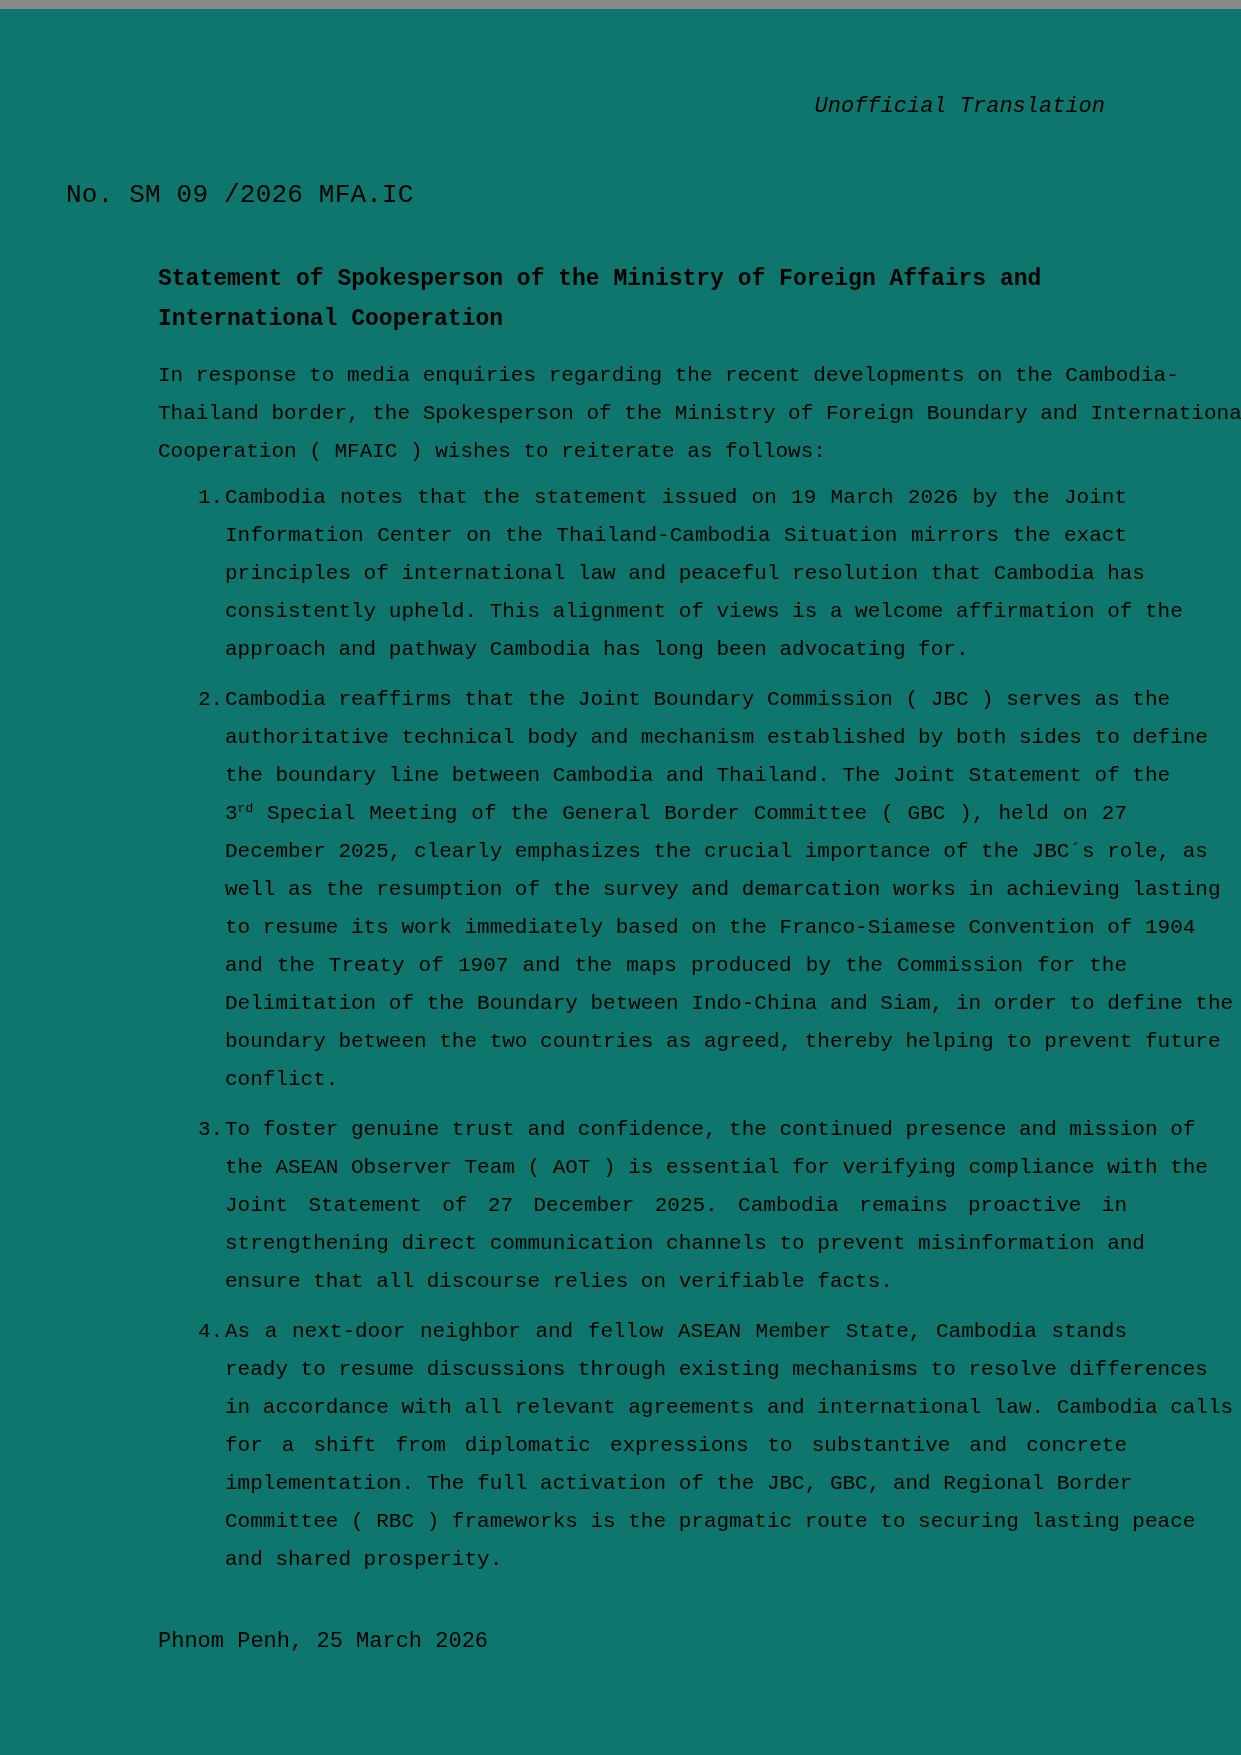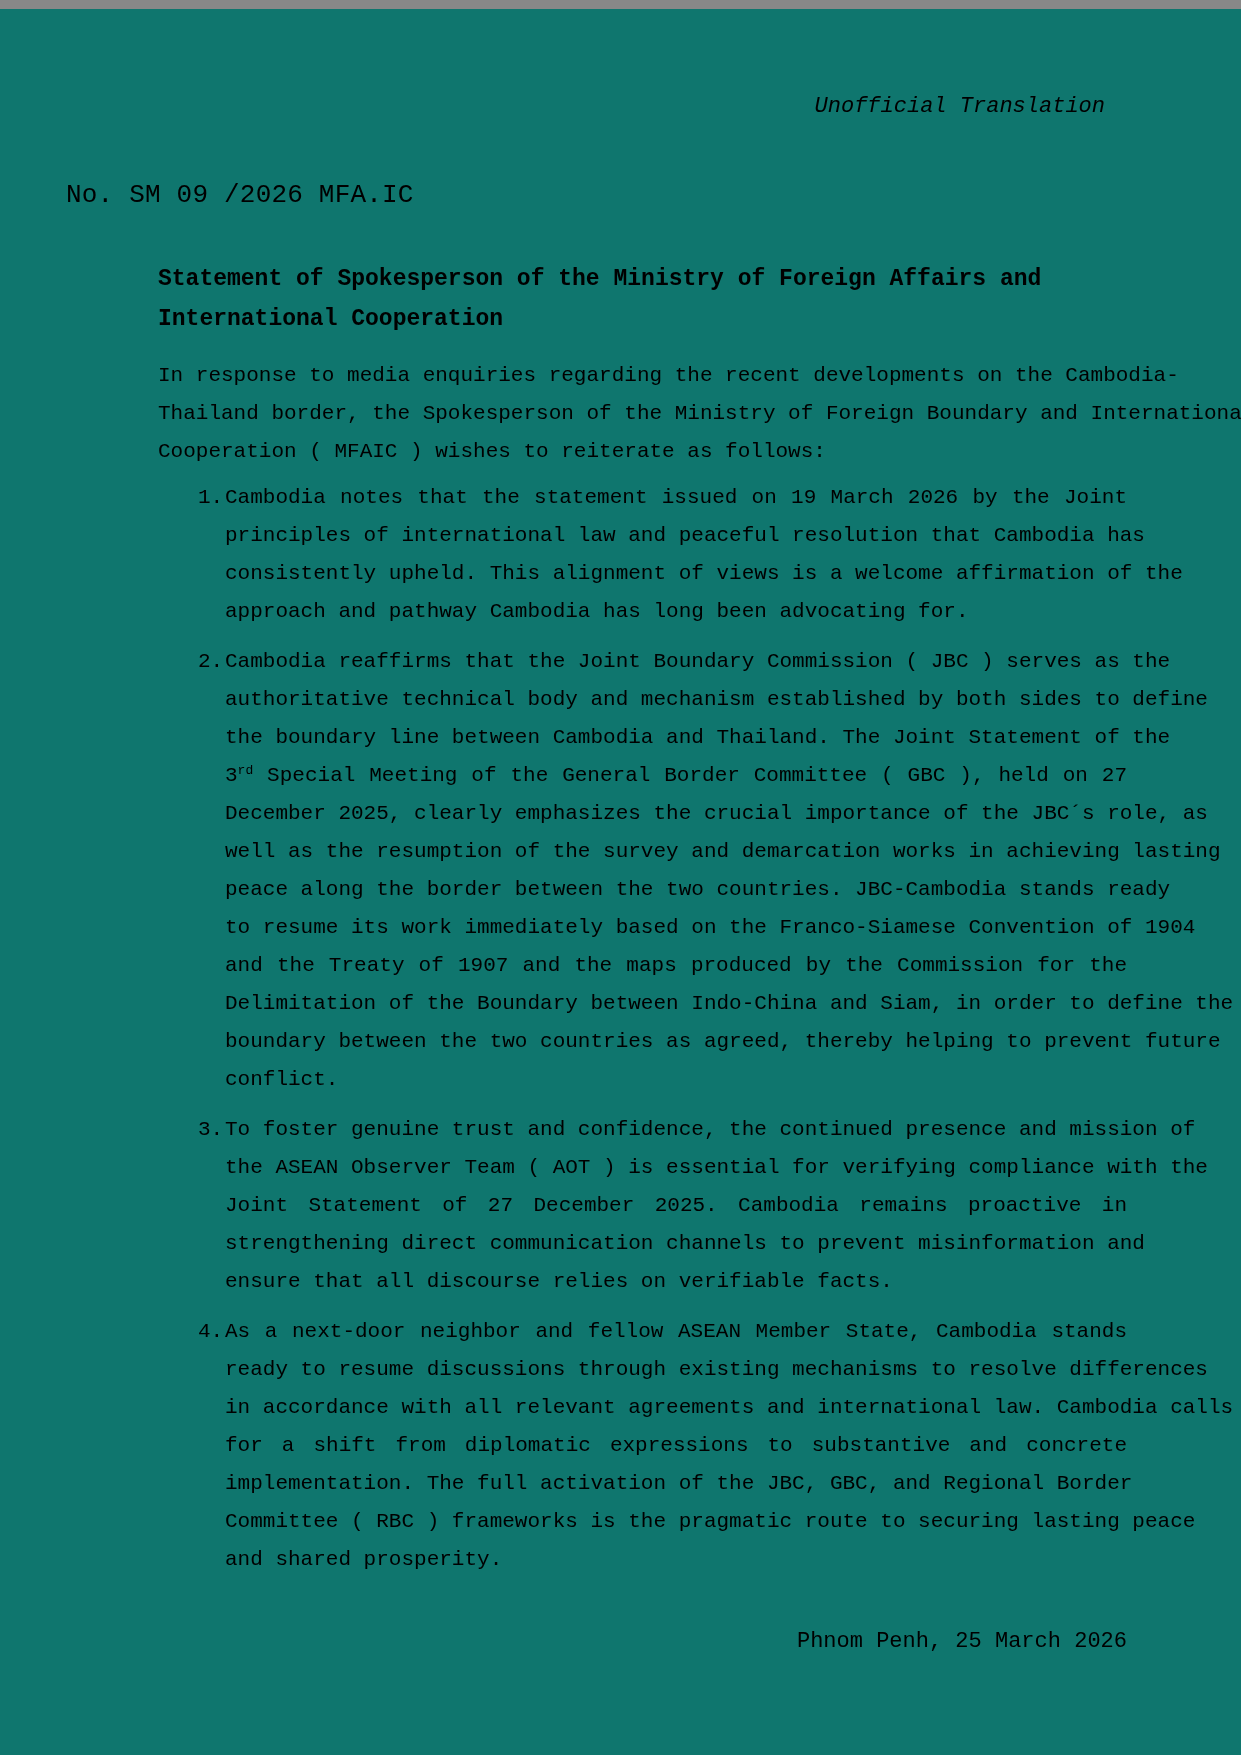--- a/index.html
+++ b/index.html
@@ -66,21 +66,21 @@
     text-justify: inter-word;
     white-space: nowrap;
   }
   .line.last { text-align-last: left; }
   .line sup { font-size: 13px; line-height: 0; vertical-align: 7px; }
   .signoff {
     position: absolute;
     top: 1618px;
     left: 158px;
     width: 969px;
-    text-align: right;
+    text-align: left;
     font-size: 22px;
     line-height: 30px;
   }
 </style>
 </head>
 <body>
 
 <div class="page">
 
   <div class="translation-note">Unofficial Translation</div>
@@ -96,35 +96,35 @@
       <div class="line">In response to media enquiries regarding the recent developments on the Cambodia-</div>
       <div class="line">Thailand border, the Spokesperson of the Ministry of Foreign Boundary and International</div>
       <div class="line last">Cooperation ( MFAIC ) wishes to reiterate as follows:</div>
     </div>
 
   <div class="items" id="items">
       <div class="item">
         <div class="num">1.</div>
         <div class="item-body">
           <div class="line">Cambodia notes that the statement issued on 19 March 2026 by the Joint</div>
+          <div class="line">Information Center on the Thailand-Cambodia Situation mirrors the exact</div>
           <div class="line">principles of international law and peaceful resolution that Cambodia has</div>
           <div class="line">consistently upheld. This alignment of views is a welcome affirmation of the</div>
           <div class="line last">approach and pathway Cambodia has long been advocating for.</div>
         </div>
       </div>
       <div class="item">
         <div class="num">2.</div>
         <div class="item-body">
           <div class="line">Cambodia reaffirms that the Joint Boundary Commission ( JBC ) serves as the</div>
           <div class="line">authoritative technical body and mechanism established by both sides to define</div>
           <div class="line">the boundary line between Cambodia and Thailand. The Joint Statement of the</div>
           <div class="line">3<sup>rd</sup> Special Meeting of the General Border Committee ( GBC ), held on 27</div>
           <div class="line">December 2025, clearly emphasizes the crucial importance of the JBC´s role, as</div>
           <div class="line">well as the resumption of the survey and demarcation works in achieving lasting</div>
-          <div class="line">peace along the border between the two countries. JBC-Cambodia stands ready</div>
           <div class="line">to resume its work immediately based on the Franco-Siamese Convention of 1904</div>
           <div class="line">and the Treaty of 1907 and the maps produced by the Commission for the</div>
           <div class="line">Delimitation of the Boundary between Indo-China and Siam, in order to define the</div>
           <div class="line">boundary between the two countries as agreed, thereby helping to prevent future</div>
           <div class="line last">conflict.</div>
         </div>
       </div>
       <div class="item">
         <div class="num">3.</div>
         <div class="item-body">

